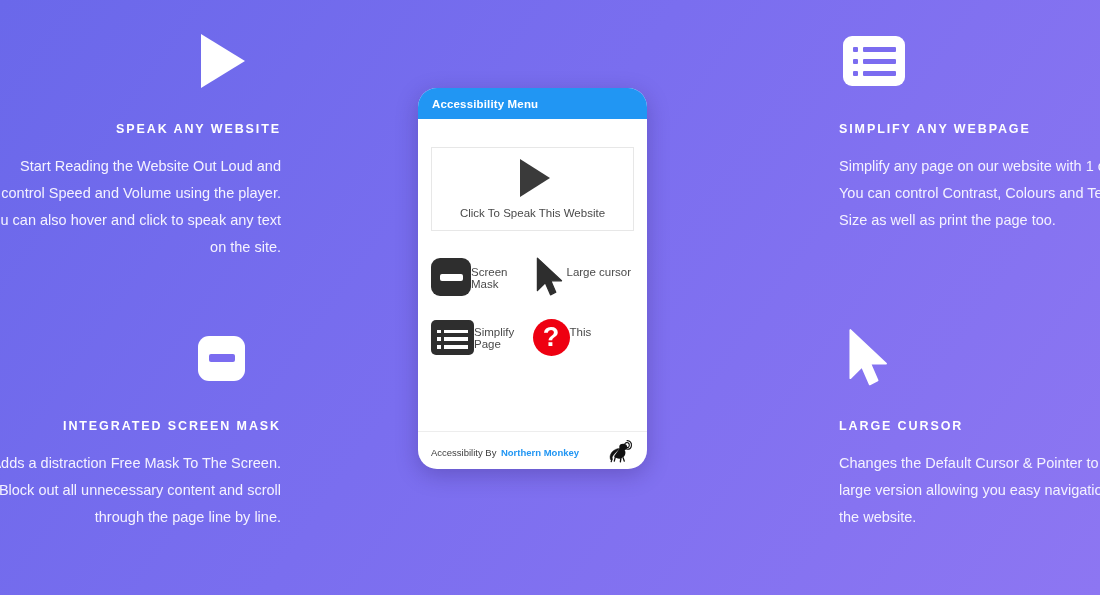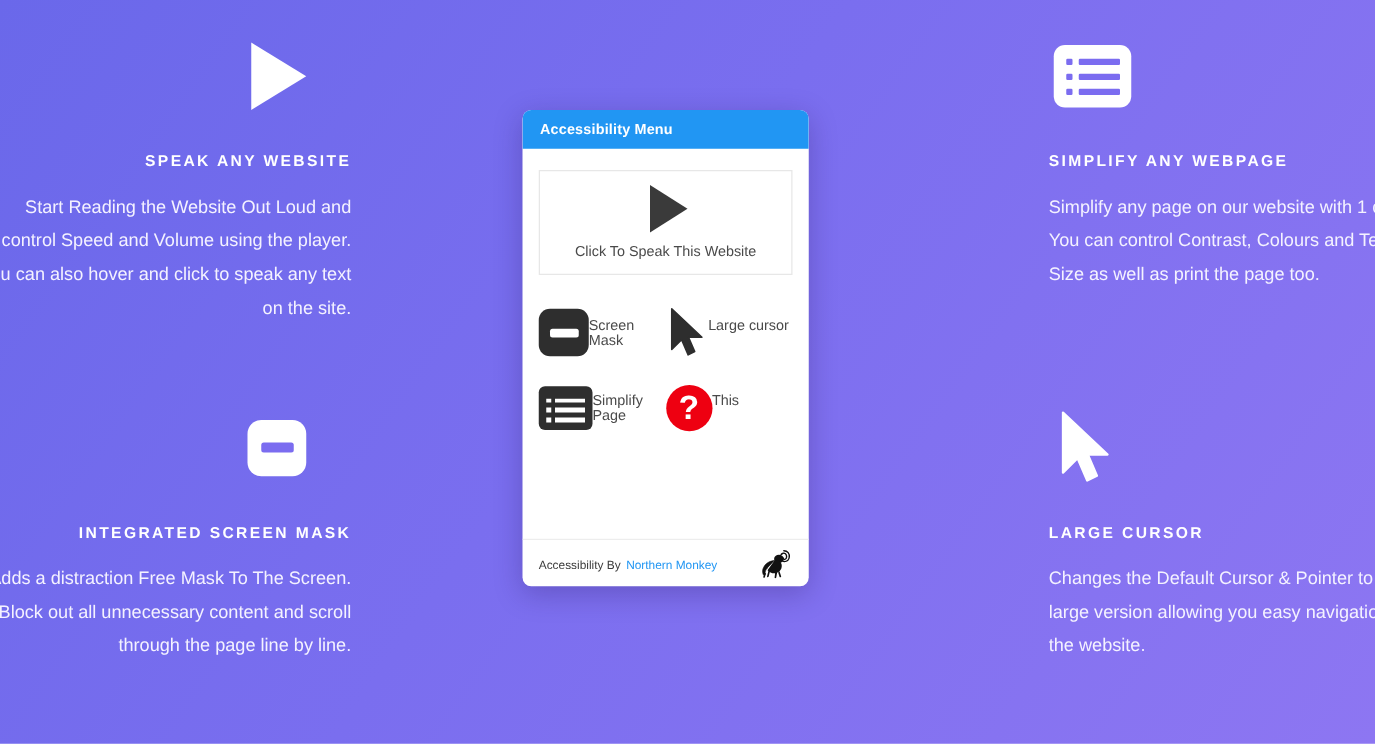--- a/index.html
+++ b/index.html
@@ -101,21 +101,21 @@
   .ico-cursor-white { width: 52px; height: 62px; }
 
   
   .amenu {
     position: absolute;
     left: 418px;
     top: 88px;
     width: 229px;
     height: 381px;
     background: #ffffff;
-    border-radius: 7px;
+    border-radius: 19px;
     box-shadow: 0 6px 22px rgba(40, 20, 90, 0.28);
     overflow: hidden;
     display: flex;
     flex-direction: column;
   }
 
   .amenu-header {
     background: #2196f3;
     height: 31px;
     display: flex;
@@ -125,21 +125,21 @@
   }
   .amenu-header-title {
     color: #ffffff;
     font-size: 11.5px;
     font-weight: bold;
     letter-spacing: 0.15px;
   }
 
   .amenu-body {
     flex: 1 1 auto;
-    padding: 17px 13px 0 13px;
+    padding: 28px 13px 0 13px;
     display: flex;
     flex-direction: column;
   }
 
   .speak-box {
     border: 1px solid #e7e7e7;
     height: 84px;
     display: flex;
     flex-direction: column;
     align-items: center;
@@ -229,21 +229,21 @@
     padding: 0 12px 0 13px;
   }
   .footer-text {
     font-size: 9.5px;
     color: #3c3c3c;
     font-weight: normal;
   }
   .footer-link {
     color: #2196f3;
     font-size: 9.5px;
-    font-weight: normal;
+    font-weight: bold;
     text-decoration: none;
   }
   .ico-monkey { width: 28px; height: 26px; }
 </style>
 </head>
 <body>
 
 <div class="stage">
 
   <div class="feature left" id="f-speak">

